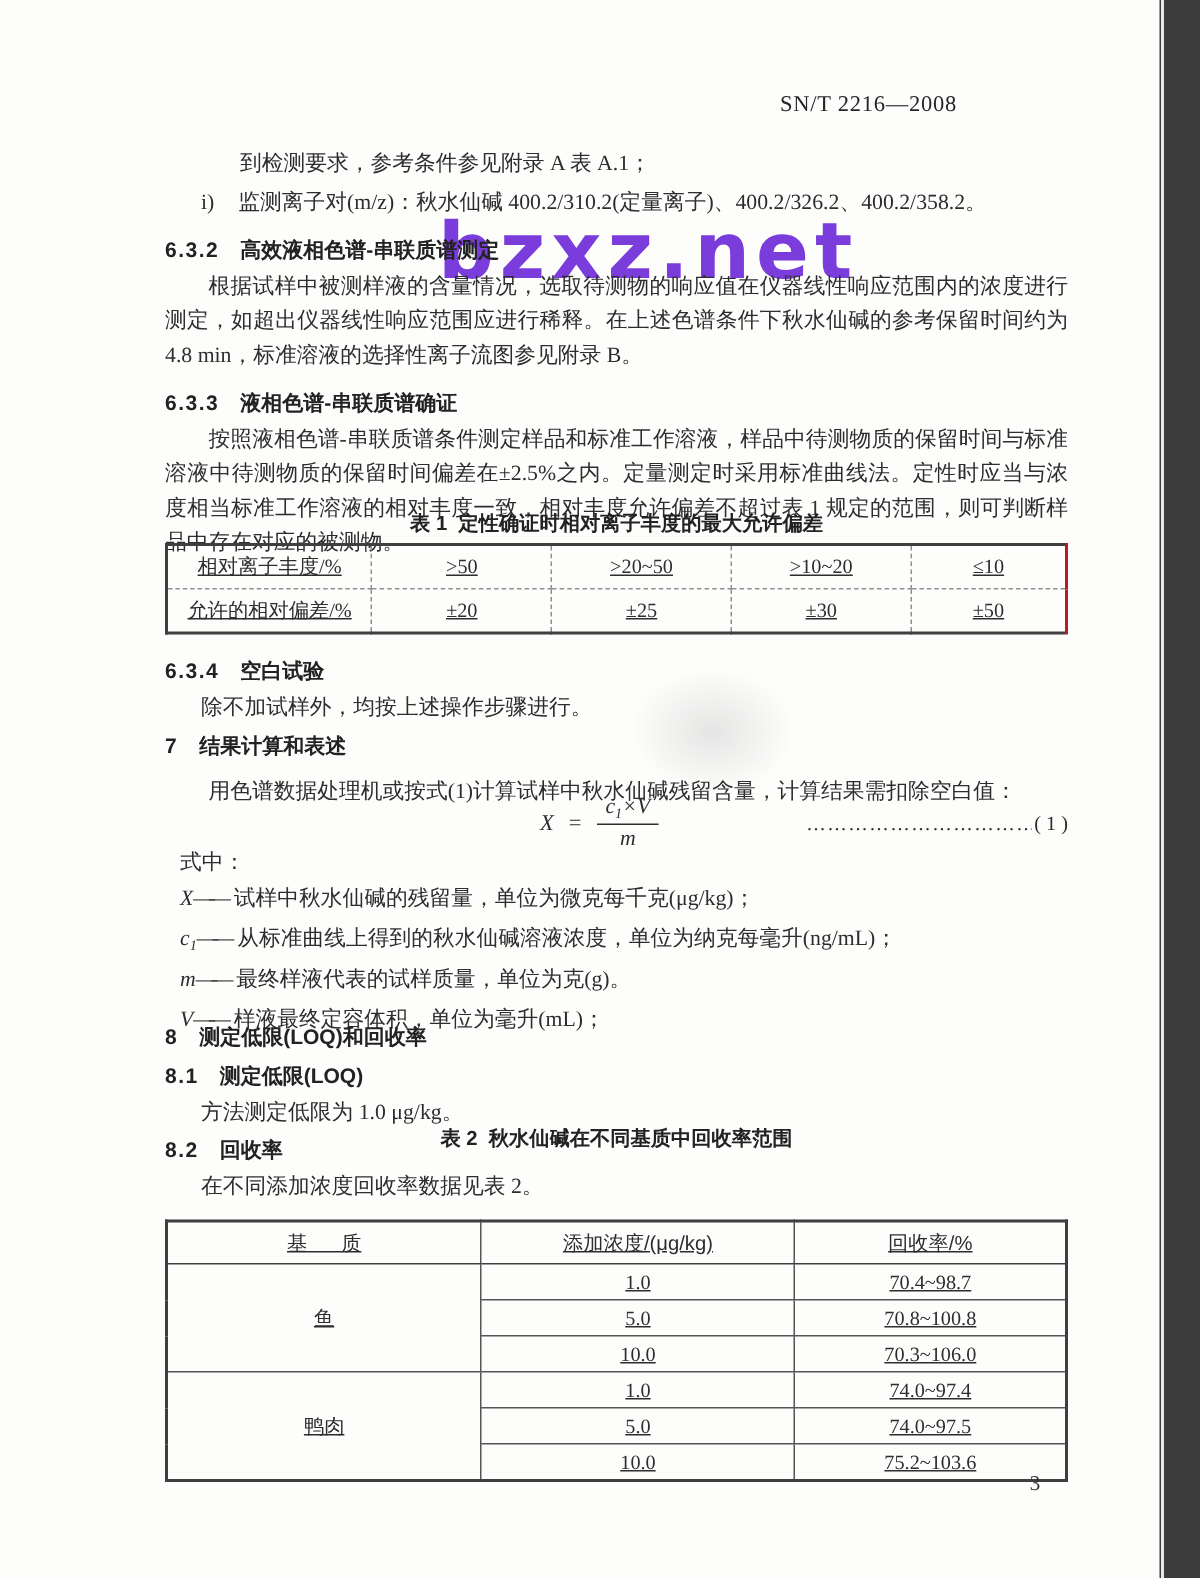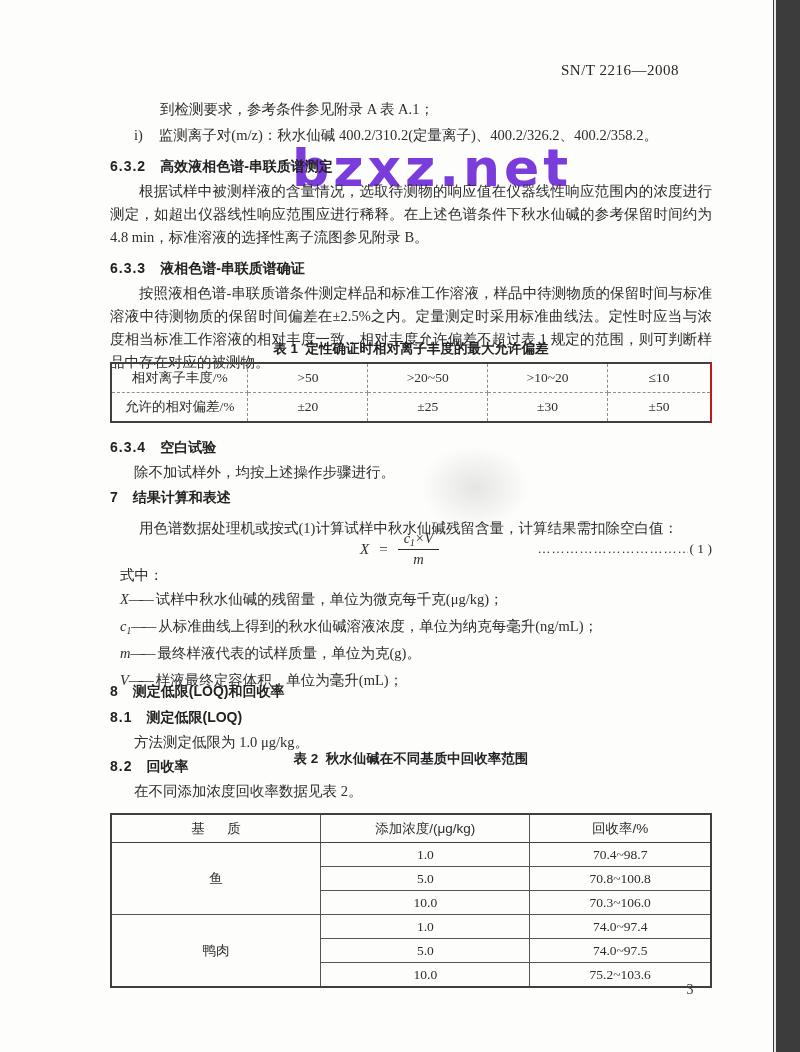--- a/index.html
+++ b/index.html
@@ -31,21 +31,21 @@
     user-select: none; white-space: nowrap;
   }
   .smudge {
     position: absolute; left: 420px; top: 445px; width: 110px; height: 85px;
     background: radial-gradient(ellipse at center, rgba(120,120,120,0.18), rgba(120,120,120,0) 70%);
     z-index: 0;
   }
   .layer { position: absolute; z-index: 2; }
 
   .std-code {
-    top: 62px; left: 520px; width: 200px; text-align: center;
+    top: 62px; left: 520px; width: 200px; text-align: left;
     font-size: 15px; letter-spacing: 0.5px; color: #262626;
     font-family: "Liberation Serif", serif;
   }
   .flow { top: 98px; left: 110px; width: 602px; font-size: 14.5px; line-height: 23px; }
   .indent-3 { padding-left: 50px; margin: 0; }
   .item-line { padding-left: 24px; margin: 3px 0 0 0; }
   .item-line .ilabel { margin-right: 16px; }
   .heading {
     margin: 7px 0 2px 0; font-weight: bold; line-height: 24px;
     font-family: "Liberation Sans", "DejaVu Sans", sans-serif; font-size: 14px;
@@ -58,21 +58,21 @@
     left: 110px; width: 602px; text-align: center; font-weight: bold;
     font-family: "Liberation Sans", "DejaVu Sans", sans-serif; font-size: 13.5px;
     white-space: pre; color: #222;
   }
   .cap1 { top: 340px; }
   .cap2 { top: 750px; }
 
   table { border-collapse: collapse; table-layout: fixed; }
   td {
     text-align: center; vertical-align: middle;
-    font-size: 13.5px; color: #2d2d2d; padding: 0 4px;
+    font-size: 13.5px; color: #2d2d2d; padding: 0 4px; text-decoration: underline;
   }
   .t1 { top: 362px; left: 110px; width: 602px; height: 58px; border: 2px solid #3f3f3f; }
   .t1 td { border: 1px dashed #8f8f8f; height: 28px; }
   .t1 td:first-child { border-left: none; }
   .t1 td:last-child { border-right: 2px solid #b91c1c; }
   .t1 tr:first-child td { border-top: none; }
   .t1 tr:last-child td { border-bottom: none; }
   .t1 .c0 { width: 23%; } .t1 .c1 { width: 20%; } .t1 .c2 { width: 20%; }
   .t1 .c3 { width: 20%; } .t1 .c4 { width: 17%; }
 

